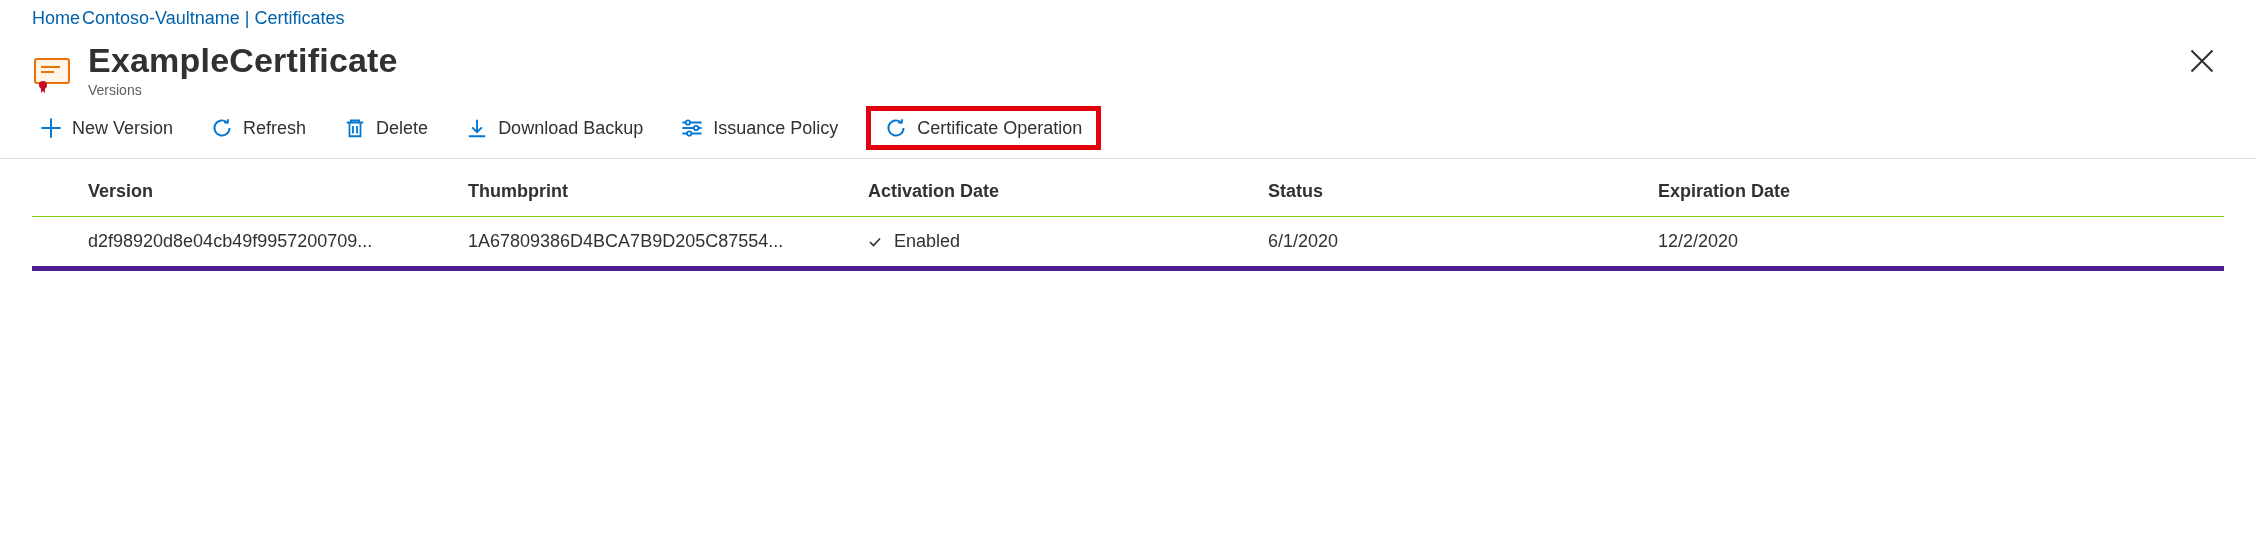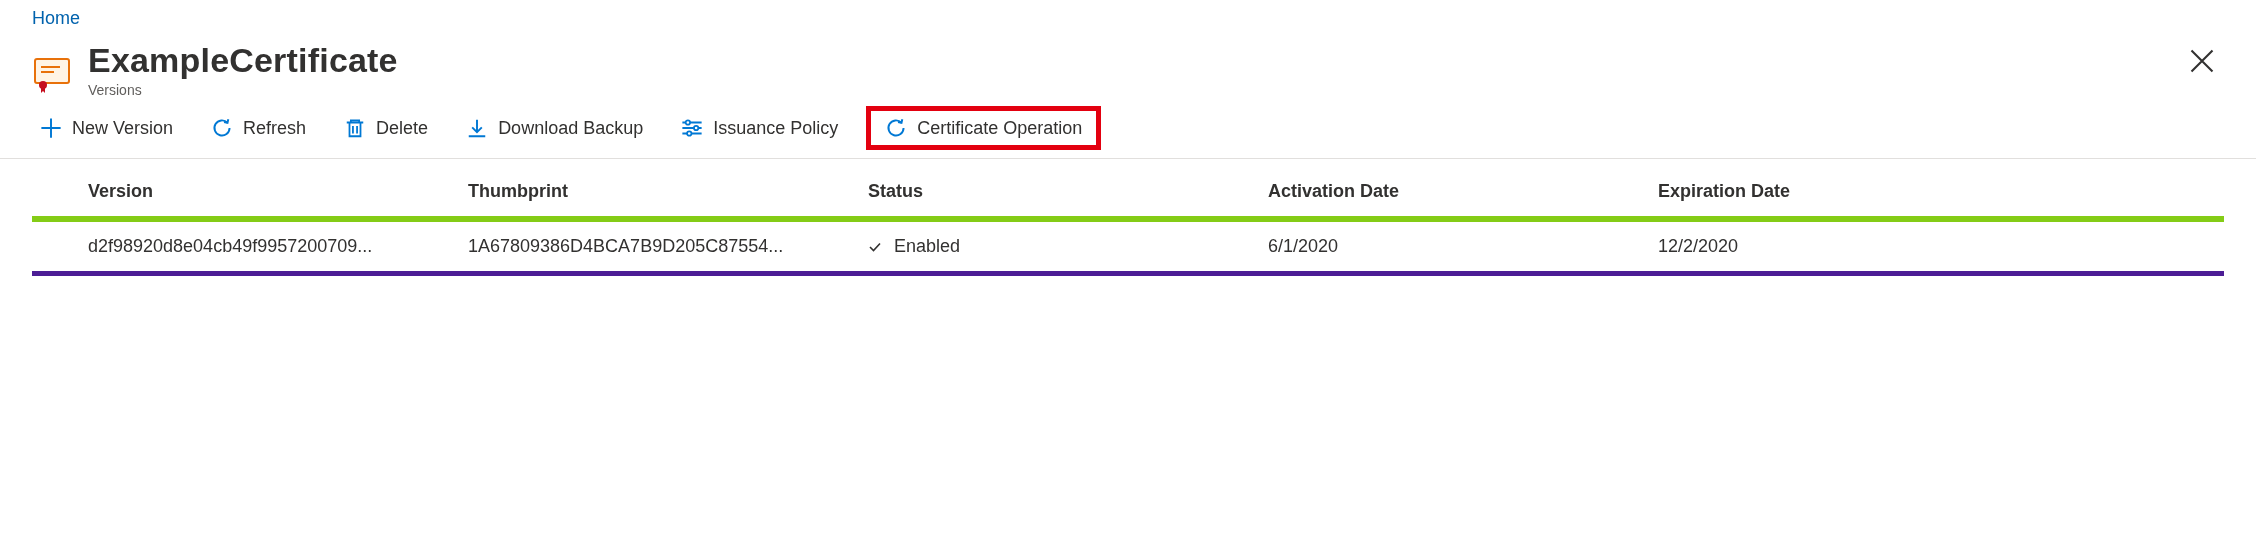--- a/index.html
+++ b/index.html
@@ -97,21 +97,21 @@
     padding: 6px 14px;
     margin: -6px -4px;
   }
 
   
   .table-wrap { padding: 0 32px; }
   .thead {
     display: grid;
     grid-template-columns: 380px 400px 400px 390px 1fr;
     padding: 22px 0 14px 56px;
-    border-bottom: 6px solid #84cc16;
+    border-bottom: 1px solid #84cc16;
     font-weight: 600;
     font-size: 18px;
     color: #323130;
   }
   .section-title {
     padding: 14px 0 14px 20px;
     font-weight: 700;
     font-size: 18px;
     letter-spacing: 0.4px;
     color: #323130;
@@ -137,20 +137,21 @@
 </head>
 <body>
 
 <nav class="breadcrumb">
   <span class="crumb">Home</span>
   <span class="chevron">
     <svg viewBox="0 0 12 12" fill="none" stroke="currentColor" stroke-width="1.6">
         <path d="M3 1 L8 6 L3 11"></path>
       </svg>
   </span>
+  <span class="crumb">Contoso-Vaultname | Certificates</span>
   <span class="chevron">
     <svg viewBox="0 0 12 12" fill="none" stroke="currentColor" stroke-width="1.6">
         <path d="M3 1 L8 6 L3 11"></path>
       </svg>
   </span>
 </nav>
 
 <div class="header">
   <span class="cert-icon">
     <svg viewBox="0 0 40 40">
@@ -234,22 +235,22 @@
     </span>
     <span>Certificate Operation</span>
   </div>
 
 </div>
 
 <div class="table-wrap">
   <div class="thead">
     <div>Version</div>
     <div>Thumbprint</div>
+    <div>Activation Date</div>
     <div>Status</div>
-    <div>Activation Date</div>
     <div>Expiration Date</div>
   </div>
 
 
   <div class="row">
     <div>d2f98920d8e04cb49f9957200709...</div>
     <div>1A67809386D4BCA7B9D205C87554...</div>
     <div class="status-cell">
       <span class="check">
         <svg viewBox="0 0 14 14" fill="none" stroke="#323130" stroke-width="1.6">

